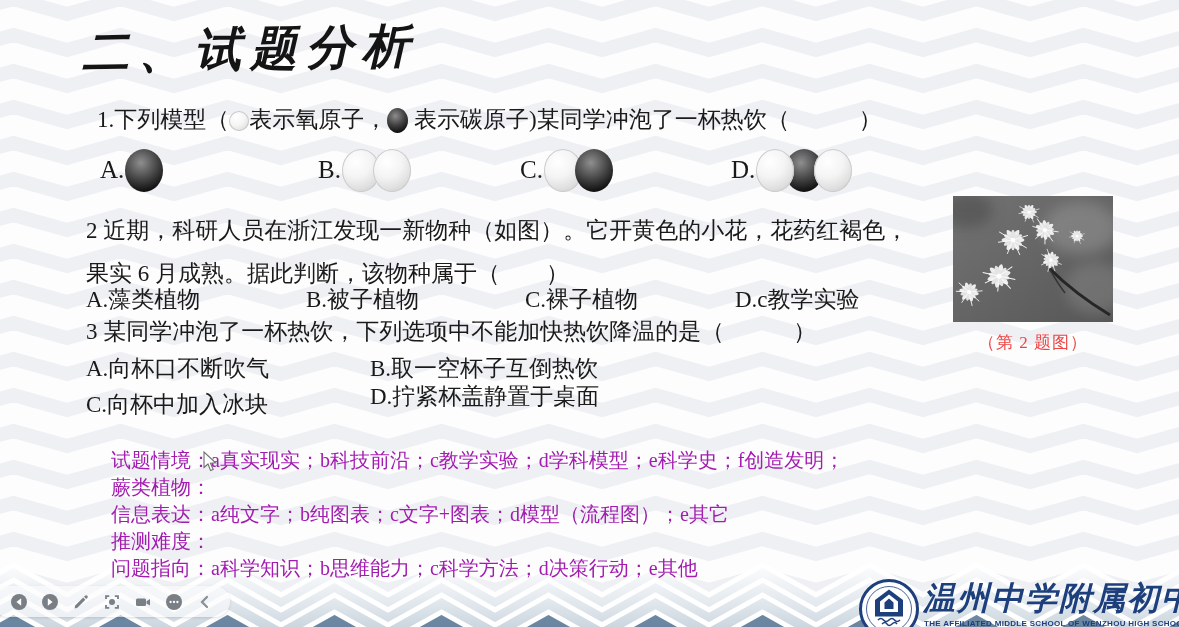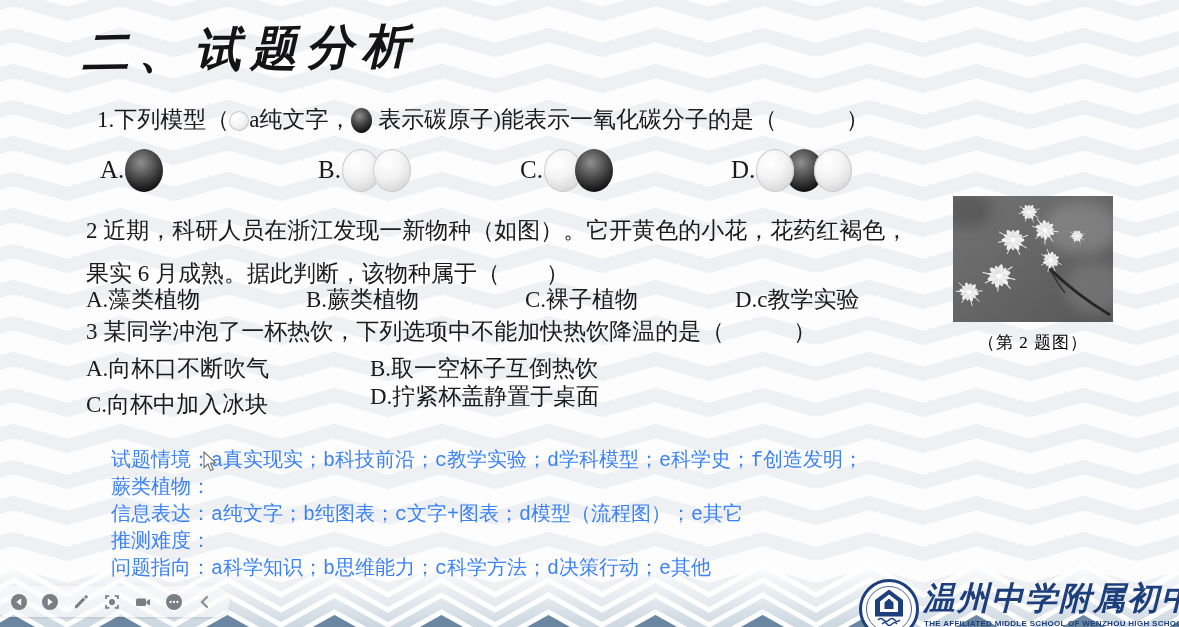--- a/index.html
+++ b/index.html
@@ -25,26 +25,26 @@
   .mol-label{font-size:25px;margin-right:1px;align-self:flex-end;line-height:44px;}
   .molecule{display:inline-flex;align-items:center;}
   .atom{display:inline-block;width:38px;height:43px;border-radius:50%;position:relative;}
   .atom.oxygen{background:radial-gradient(circle at 36% 30%, #ffffff 0%, #f4f4f4 40%, #dfdfdf 70%, #c2c2c2 100%);
      box-shadow:inset 0 0 0 1px #cccccc;}
   .atom.carbon{background:radial-gradient(circle at 42% 32%, #8f8f8f 0%, #4a4a4a 42%, #111 78%, #000 100%);}
 
   .opt-abs{position:absolute;font-size:23px;white-space:nowrap;z-index:2;}
 
   .criteria{position:absolute;left:111px;top:447px;z-index:2;
-     font-family:Liberation Mono, monospace;font-size:20px;line-height:27px;color:#3b82f6;}
+     font-family:Liberation Serif, serif;font-size:20px;line-height:27px;color:#a21caf;}
   .criteria div{white-space:nowrap;}
 
   .figure{position:absolute;left:953px;top:196px;width:160px;height:126px;z-index:2;}
   .figcaption{position:absolute;left:933px;top:331px;width:200px;text-align:center;
-     font-size:17px;letter-spacing:1px;color:#000000;z-index:2;}
+     font-size:17px;letter-spacing:1px;color:#ef4444;z-index:2;}
 
   .logo{position:absolute;left:856px;top:556px;width:320px;height:68px;z-index:4;margin-top:20px;}
   .emblem{position:absolute;left:2px;top:2px;}
   .logo-zh{position:absolute;left:67px;top:1px;font-size:32px;font-weight:700;letter-spacing:2px;
      color:#1d3f7c;font-family:"Liberation Serif","DejaVu Serif",serif;font-style:italic;white-space:nowrap;}
   .logo-en{position:absolute;left:68px;top:43px;font-size:8px;font-weight:700;letter-spacing:0.3px;
      color:#1d3f7c;font-family:"Liberation Sans","DejaVu Sans",sans-serif;white-space:nowrap;}
 
   .toolbar{position:absolute;left:-8px;top:586px;height:31px;display:flex;align-items:center;
      gap:13px;padding:0 16px 0 18px;background:rgba(252,252,253,0.6);border-radius:16px;
@@ -106,21 +106,21 @@
         <path d="M-40,58 L13.5,28 L67,58 L120.5,28 L174,58 L227.5,28 L281,58 L334.5,28 L388,58 L441.5,28 L495,58 L548.5,28 L602,58 L655.5,28 L709,58 L762.5,28 L816,58 L869.5,28 L923,58 L976.5,28 L1030,58 L1083.5,28 L1137,58 L1190.5,28 L1244,58 L1260,200 L-40,200 Z" fill="url(#gA)" stroke="#ffffff" stroke-width="5"></path>
         <path d="M-40,73 L13.5,43 L67,73 L120.5,43 L174,73 L227.5,43 L281,73 L334.5,43 L388,73 L441.5,43 L495,73 L548.5,43 L602,73 L655.5,43 L709,73 L762.5,43 L816,73 L869.5,43 L923,73 L976.5,43 L1030,73 L1083.5,43 L1137,73 L1190.5,43 L1244,73 L1260,200 L-40,200 Z" fill="url(#gB)" stroke="#ffffff" stroke-width="5"></path>
         <path d="M-40,88 L13.5,58 L67,88 L120.5,58 L174,88 L227.5,58 L281,88 L334.5,58 L388,88 L441.5,58 L495,88 L548.5,58 L602,88 L655.5,58 L709,88 L762.5,58 L816,88 L869.5,58 L923,88 L976.5,58 L1030,88 L1083.5,58 L1137,88 L1190.5,58 L1244,88 L1260,200 L-40,200 Z" fill="url(#gC)" stroke="#ffffff" stroke-width="5"></path>
         <path d="M-40,105 L13.5,75 L67,105 L120.5,75 L174,105 L227.5,75 L281,105 L334.5,75 L388,105 L441.5,75 L495,105 L548.5,75 L602,105 L655.5,75 L709,105 L762.5,75 L816,105 L869.5,75 L923,105 L976.5,75 L1030,105 L1083.5,75 L1137,105 L1190.5,75 L1244,105 L1260,200 L-40,200 Z" fill="url(#gD)" stroke="#ffffff" stroke-width="5"></path>
       </g>
   </svg>
 
   <h1 class="title">二、试题分析</h1>
 
   <div class="qline q1line">
-    <span>1.下列模型（</span><span class="atom-inline oxy"></span><span>a纯文字，</span><span class="atom-inline carb"></span><span> 表示碳原子)能表示一氧化碳分子的是（　　　）</span>
+    <span>1.下列模型（</span><span class="atom-inline oxy"></span><span>表示氧原子，</span><span class="atom-inline carb"></span><span> 表示碳原子)某同学冲泡了一杯热饮（　　　）</span>
   </div>
 
   <div class="mol-opt" style="left:100px">
     <span class="mol-label">A.</span>
     <span class="molecule">
         <span class="atom carbon" style="z-index: 2;"></span>
       </span>
   </div>
   <div class="mol-opt" style="left:318px">
     <span class="mol-label">B.</span>
@@ -141,21 +141,21 @@
     <span class="molecule">
         <span class="atom oxygen" style="z-index: 2;"></span>
         <span class="atom carbon" style="z-index: 1; margin-left: -9px;"></span>
         <span class="atom oxygen" style="z-index: 4; margin-left: -9px;"></span>
       </span>
   </div>
 
   <div class="qline" style="top:215px">2 近期，科研人员在浙江发现一新物种（如图）。它开黄色的小花，花药红褐色，</div>
   <div class="qline" style="top:258px">果实 6 月成熟。据此判断，该物种属于（　　）</div>
   <span class="opt-abs" style="left:86px;top:284px">A.藻类植物</span>
-  <span class="opt-abs" style="left:306px;top:284px">B.蕨类植物</span>
+  <span class="opt-abs" style="left:306px;top:284px">B.被子植物</span>
   <span class="opt-abs" style="left:525px;top:284px">C.裸子植物</span>
   <span class="opt-abs" style="left:735px;top:284px">D.c教学实验</span>
 
   <div class="qline" style="top:316px">3 某同学冲泡了一杯热饮，下列选项中不能加快热饮降温的是（　　　）</div>
   <span class="opt-abs" style="left:86px;top:353px">A.向杯口不断吹气</span>
   <span class="opt-abs" style="left:370px;top:353px">B.取一空杯子互倒热饮</span>
   <span class="opt-abs" style="left:86px;top:389px">C.向杯中加入冰块</span>
   <span class="opt-abs" style="left:370px;top:381px">D.拧紧杯盖静置于桌面</span>
 
   <div class="criteria">

